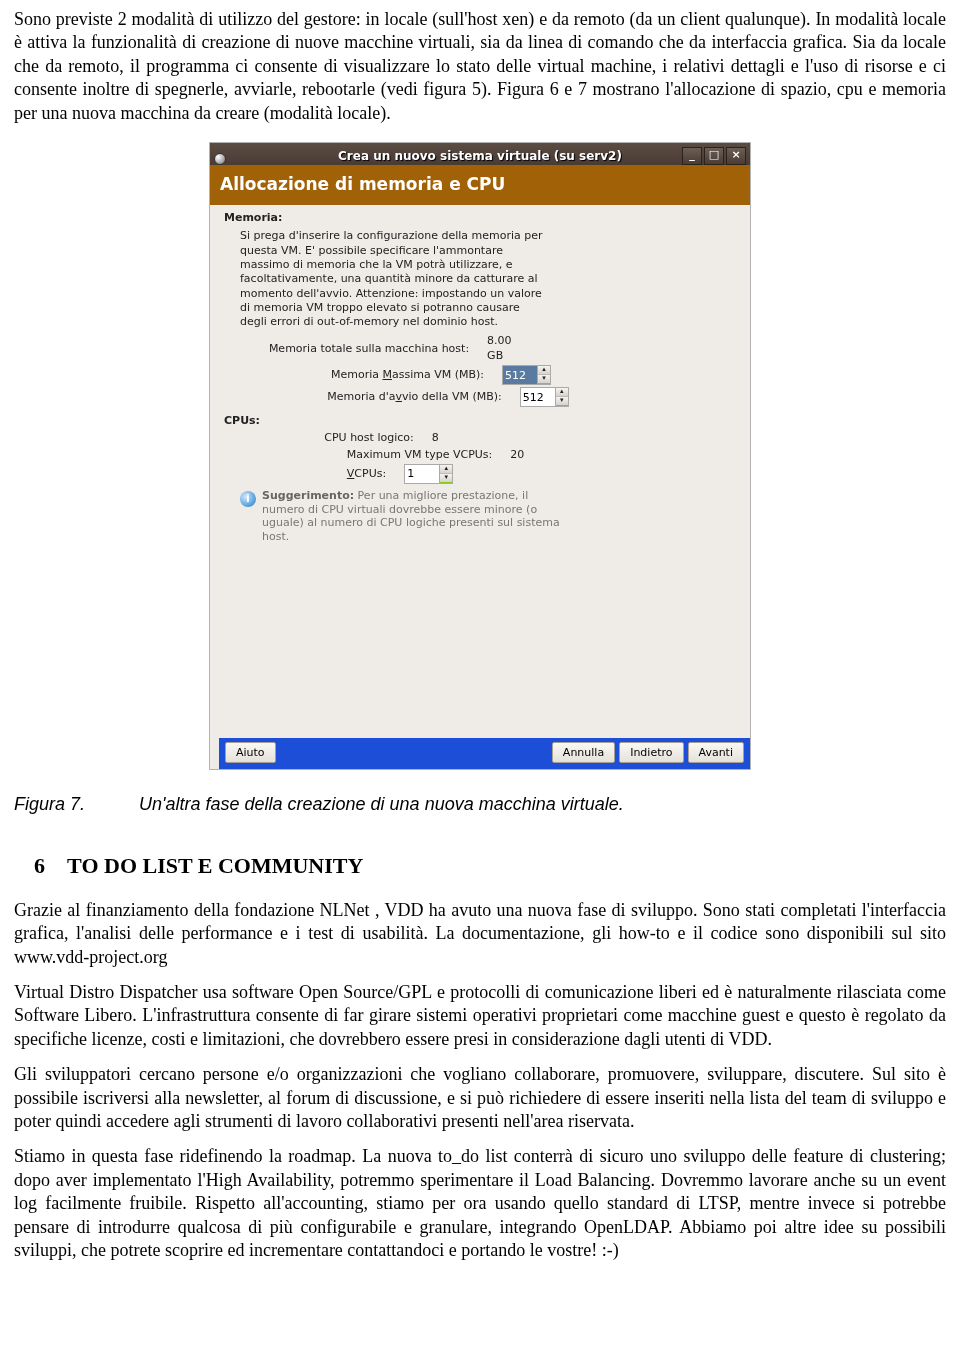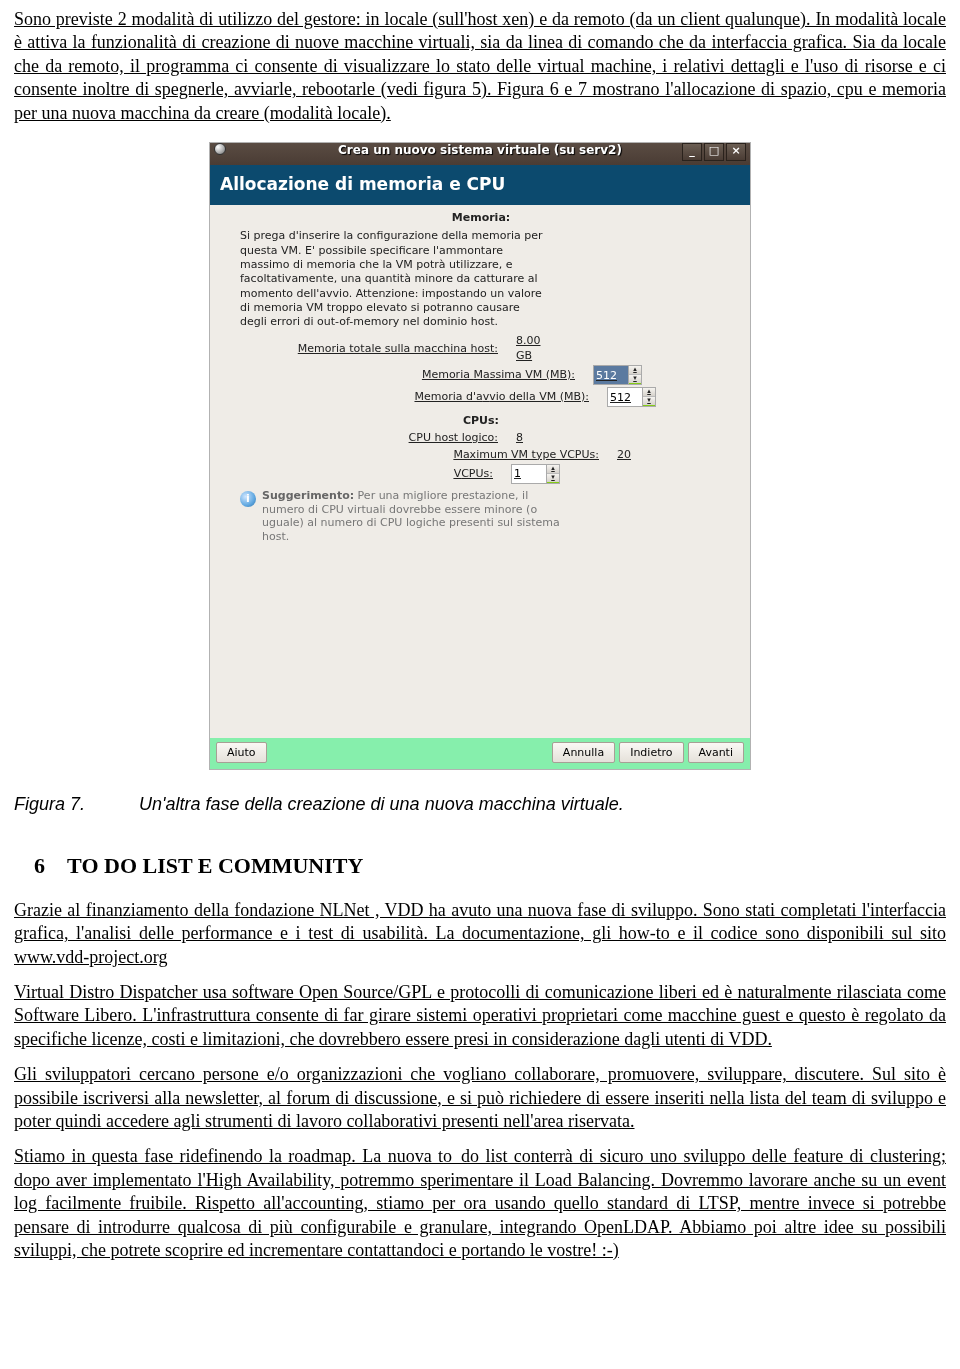--- a/index.html
+++ b/index.html
@@ -8,21 +8,20 @@
     line-height: 1.3;
     margin: 0;
     padding: 8px 14px 24px 14px;
     color: #000;
     background: #fff;
     width: 932px;
   }
   p.body-text {
     margin: 0 0 12px 0;
     text-align: justify;
-    text-decoration: underline;
   }
   .fig-caption {
     font-style: italic;
     font-family: Liberation Sans, sans-serif;
     margin: 24px 0 36px 0;
   }
   .fig-label {
     display: inline-block;
     width: 120px;
   }
@@ -40,21 +39,21 @@
     box-shadow: 0 0 0 1px rgba(0,0,0,0.3);
   }
   .titlebar {
     background: linear-gradient(#5a4c43,#4a3c34);
     color:#fff;
     font-family: "DejaVu Sans","Liberation Sans",sans-serif;
     font-size: 12px;
     font-weight: bold;
     height: 22px;
     display:flex;
-    align-items:flex-start;
+    align-items:flex-end;
     padding: 0 4px;
     position:relative;
   }
   .titlebar .dot {
     width:10px;height:10px;border-radius:50%;
     background: radial-gradient(circle at 30% 30%,#fff,#aaa 60%,#666);
     margin-right:6px;
     border:1px solid #333;
   }
   .titlebar .title {
@@ -68,43 +67,41 @@
     color:#fff;font-size:11px;line-height:14px;text-align:center;
   }
   .content-area {
     background:#efece7;
     font-family:"DejaVu Sans","Liberation Sans",sans-serif;
     font-size:11px;
     color:#222;
     padding:0;
   }
   .black-header {
-    background:#0c4a6e;color:#fff;
+    background:#a16207;color:#fff;
     font-weight:bold;
     font-size:17px;
     padding:8px 10px 10px 10px;
   }
   .section-label {
     font-weight:bold;
     font-size:11px;
     padding:6px 12px 2px 14px;
-    text-align:center;
   }
   .info-text {
     padding:2px 0 4px 30px;
     width: 310px;
     line-height:1.3;
   }
   .form-row {
     display:flex;
     align-items:center;
-    justify-content:flex-end;
+    justify-content:center;
     padding:1px 200px 1px 30px;
     gap:18px;
-    text-decoration:underline;
   }
   .form-row .lbl { font-size:11px; white-space:nowrap;}
   .form-row .underline { text-decoration:underline;}
   .form-row .val { font-size:11px; width:44px; }
   .spinner {
     display:flex;
     border:1px solid #aaa;
     background:#84cc16;
     height:18px;
   }
@@ -134,21 +131,22 @@
     width:16px;height:16px;border-radius:50%;
     background:radial-gradient(circle at 35% 35%,#cfe6ff,#5fa7e0 60%,#2b6fa8);
     color:#fff;font-weight:bold;font-size:11px;text-align:center;line-height:16px;
     flex-shrink:0;
     margin-top:2px;
   }
   .hint-row b { color:#666; }
   .dlg-spacer { height:190px; }
   .dlg-buttons {
     display:flex;gap:4px;padding:4px 6px 6px 6px;
-    background:#86efac;
+    background:#1d4ed8;
+    margin-left:9px;
   }
   .dlg-buttons .sp { flex:1; }
   .dlg-btn {
     border:1px solid #a79f95;
     background:linear-gradient(#faf8f4,#e5e1da);
     font-family:inherit;
     font-size:11px;
     padding:3px 10px;
     border-radius:2px;
   }

